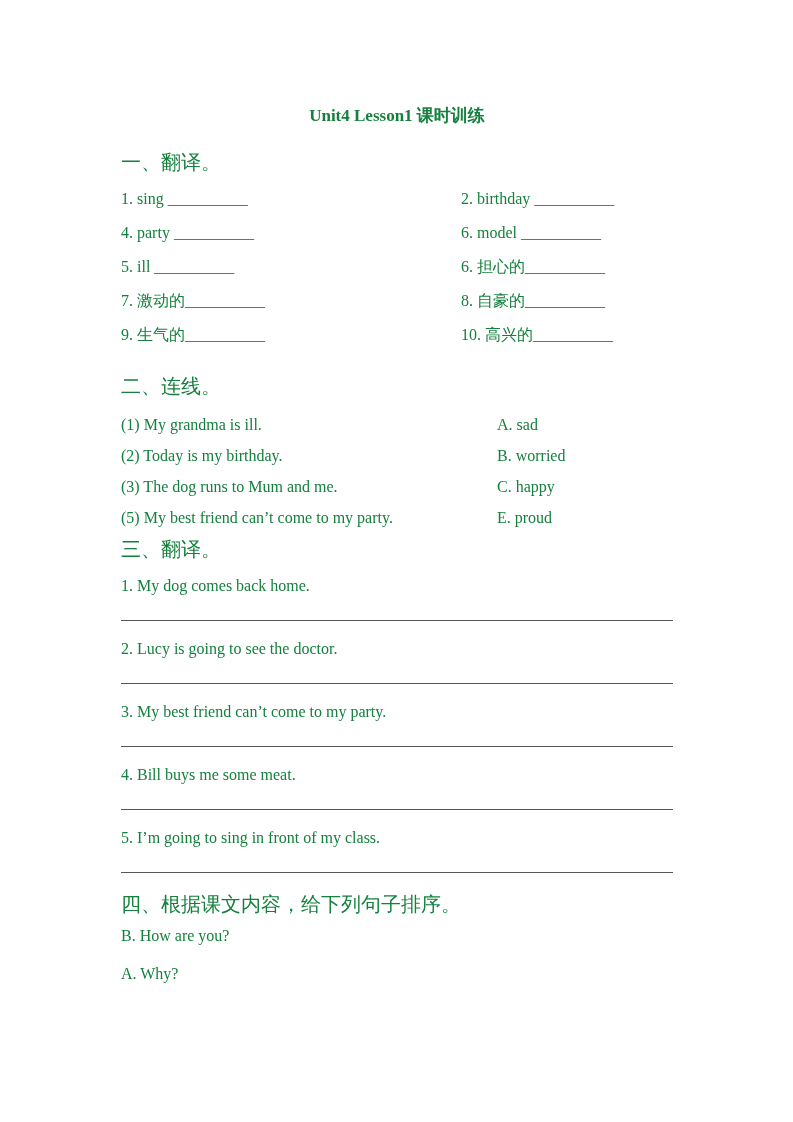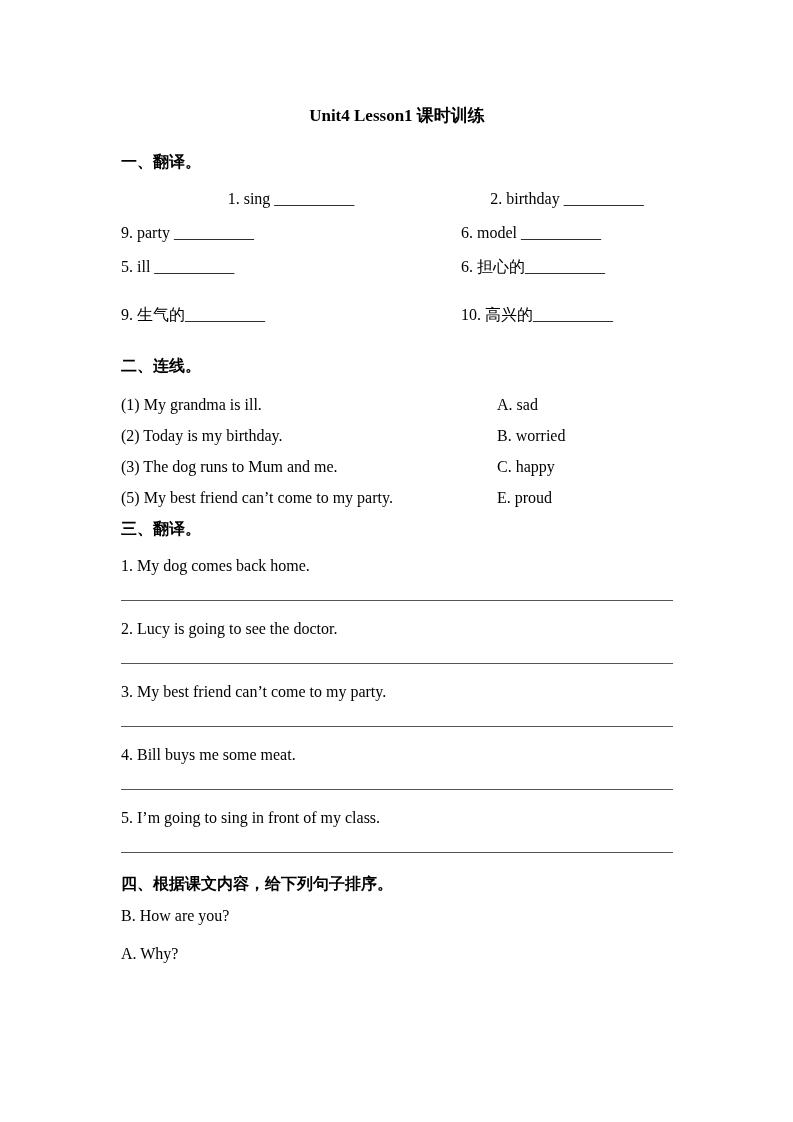--- a/index.html
+++ b/index.html
@@ -10,44 +10,43 @@
   .page {
     position: relative;
     width: 793px;
     height: 1122px;
     margin: 0 auto;
     background: #ffffff;
     box-sizing: border-box;
     padding: 105px 120px 0 121px;
     font-family: "Liberation Serif", "DejaVu Serif", serif;
     font-size: 16px;
-    color: #000000;
+    color: #15803d;
   }
   .doc-title {
     text-align: center;
     font-weight: bold;
     font-size: 17px;
     line-height: 22px;
     margin: 0;
   }
   .sec-heading {
     margin: 26px 0 0 0;
     line-height: 18px;
-    font-size: 16px;
-    font-weight: bold;
+    font-size: 20px;
   }
   .sec-heading.s2 { margin-top: 32px; }
   .sec-heading.s3 { margin-top: 12px; }
   .sec-heading.s4 { margin-top: 22px; }
   .vocab-row, .match-row {
     display: flex;
     line-height: 20px;
   }
   .vocab-row { margin-top: 14px; }
-  .vocab-row.first { margin-top: 18px; text-align: center; }
+  .vocab-row.first { margin-top: 18px; }
   .match-row { margin-top: 11px; gap: 36px; }
   .match-row.first { margin-top: 20px; }
   .col-left { width: 340px; flex: 0 0 340px; }
   .col-right { flex: 1; }
   .t-item {
     margin: 18px 0 0 0;
     line-height: 20px;
   }
   .answer-line {
     height: 0;
@@ -68,28 +67,30 @@
 
   <h1 class="doc-title">Unit4 Lesson1 课时训练</h1>
 
   <div class="sec-heading">一、翻译。</div>
 
   <div class="vocab-row first">
     <span class="col-left">1. sing __________</span>
     <span class="col-right">2. birthday __________</span>
   </div>
   <div class="vocab-row">
-    <span class="col-left">9. party __________</span>
+    <span class="col-left">4. party __________</span>
     <span class="col-right">6. model __________</span>
   </div>
   <div class="vocab-row">
     <span class="col-left">5. ill __________</span>
     <span class="col-right">6. 担心的__________</span>
   </div>
   <div class="vocab-row">
+    <span class="col-left">7. 激动的__________</span>
+    <span class="col-right">8. 自豪的__________</span>
   </div>
   <div class="vocab-row">
     <span class="col-left">9. 生气的__________</span>
     <span class="col-right">10. 高兴的__________</span>
   </div>
 
   <div class="sec-heading s2">二、连线。</div>
 
   <div class="match-row first">
     <span class="col-left">(1) My grandma is ill.</span>

